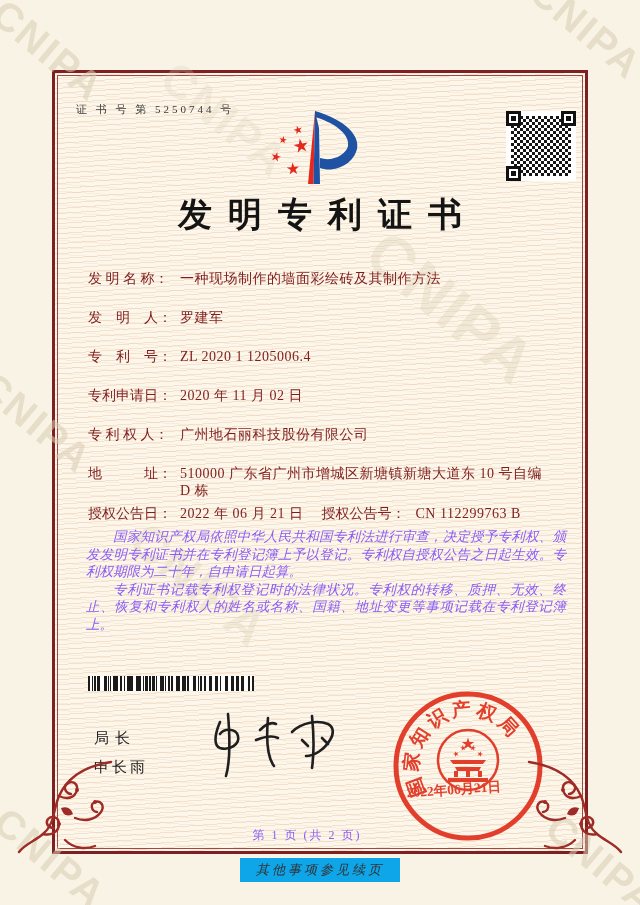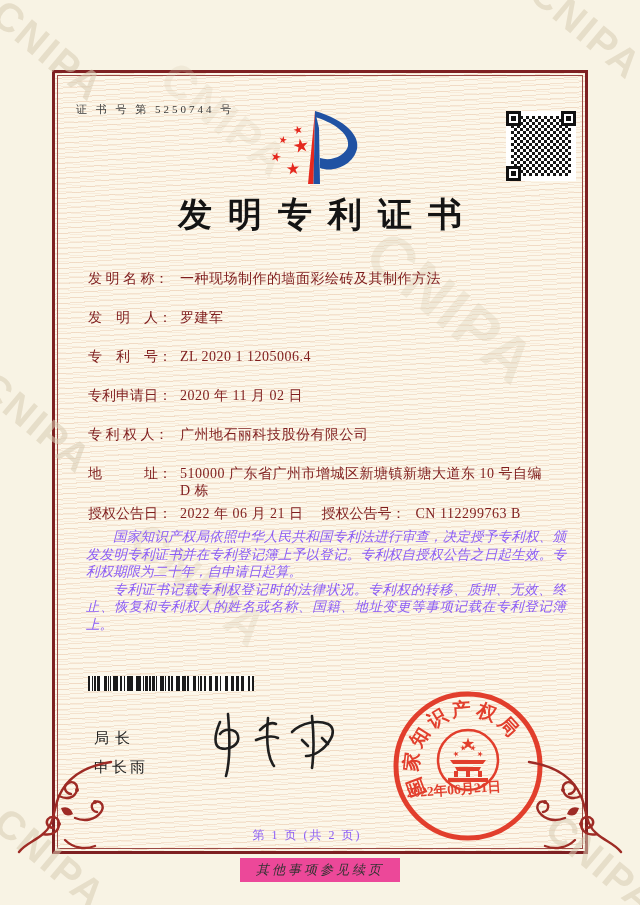--- a/index.html
+++ b/index.html
@@ -49,21 +49,21 @@
   .signer{position:absolute;left:94px;top:729px;font-size:15px;color:#222;}
   .signer .t{letter-spacing:6px;}
   .signer .n{margin-top:10px;letter-spacing:3px;}
   .sig{position:absolute;left:190px;top:710px;}
   
   .seal{position:absolute;left:388px;top:686px;width:160px;height:160px;opacity:.92;}
   
   .pageinfo{position:absolute;left:307px;top:827px;transform:translateX(-50%);
             font-size:12px;letter-spacing:2px;color:#8b5cf6;white-space:nowrap;}
   .cont{position:absolute;left:50%;top:858px;transform:translateX(-50%);
-        background:#ec4899;padding:3px 16px;font-size:13px;font-style:italic;
+        background:#0ea5e9;padding:3px 16px;font-size:13px;font-style:italic;
         letter-spacing:3px;color:#333;white-space:nowrap;}
   .flourish{position:absolute;z-index:2;}
 </style>
 </head>
 <body>
 
 <div>
 
   <div class="sheet"></div>
 

